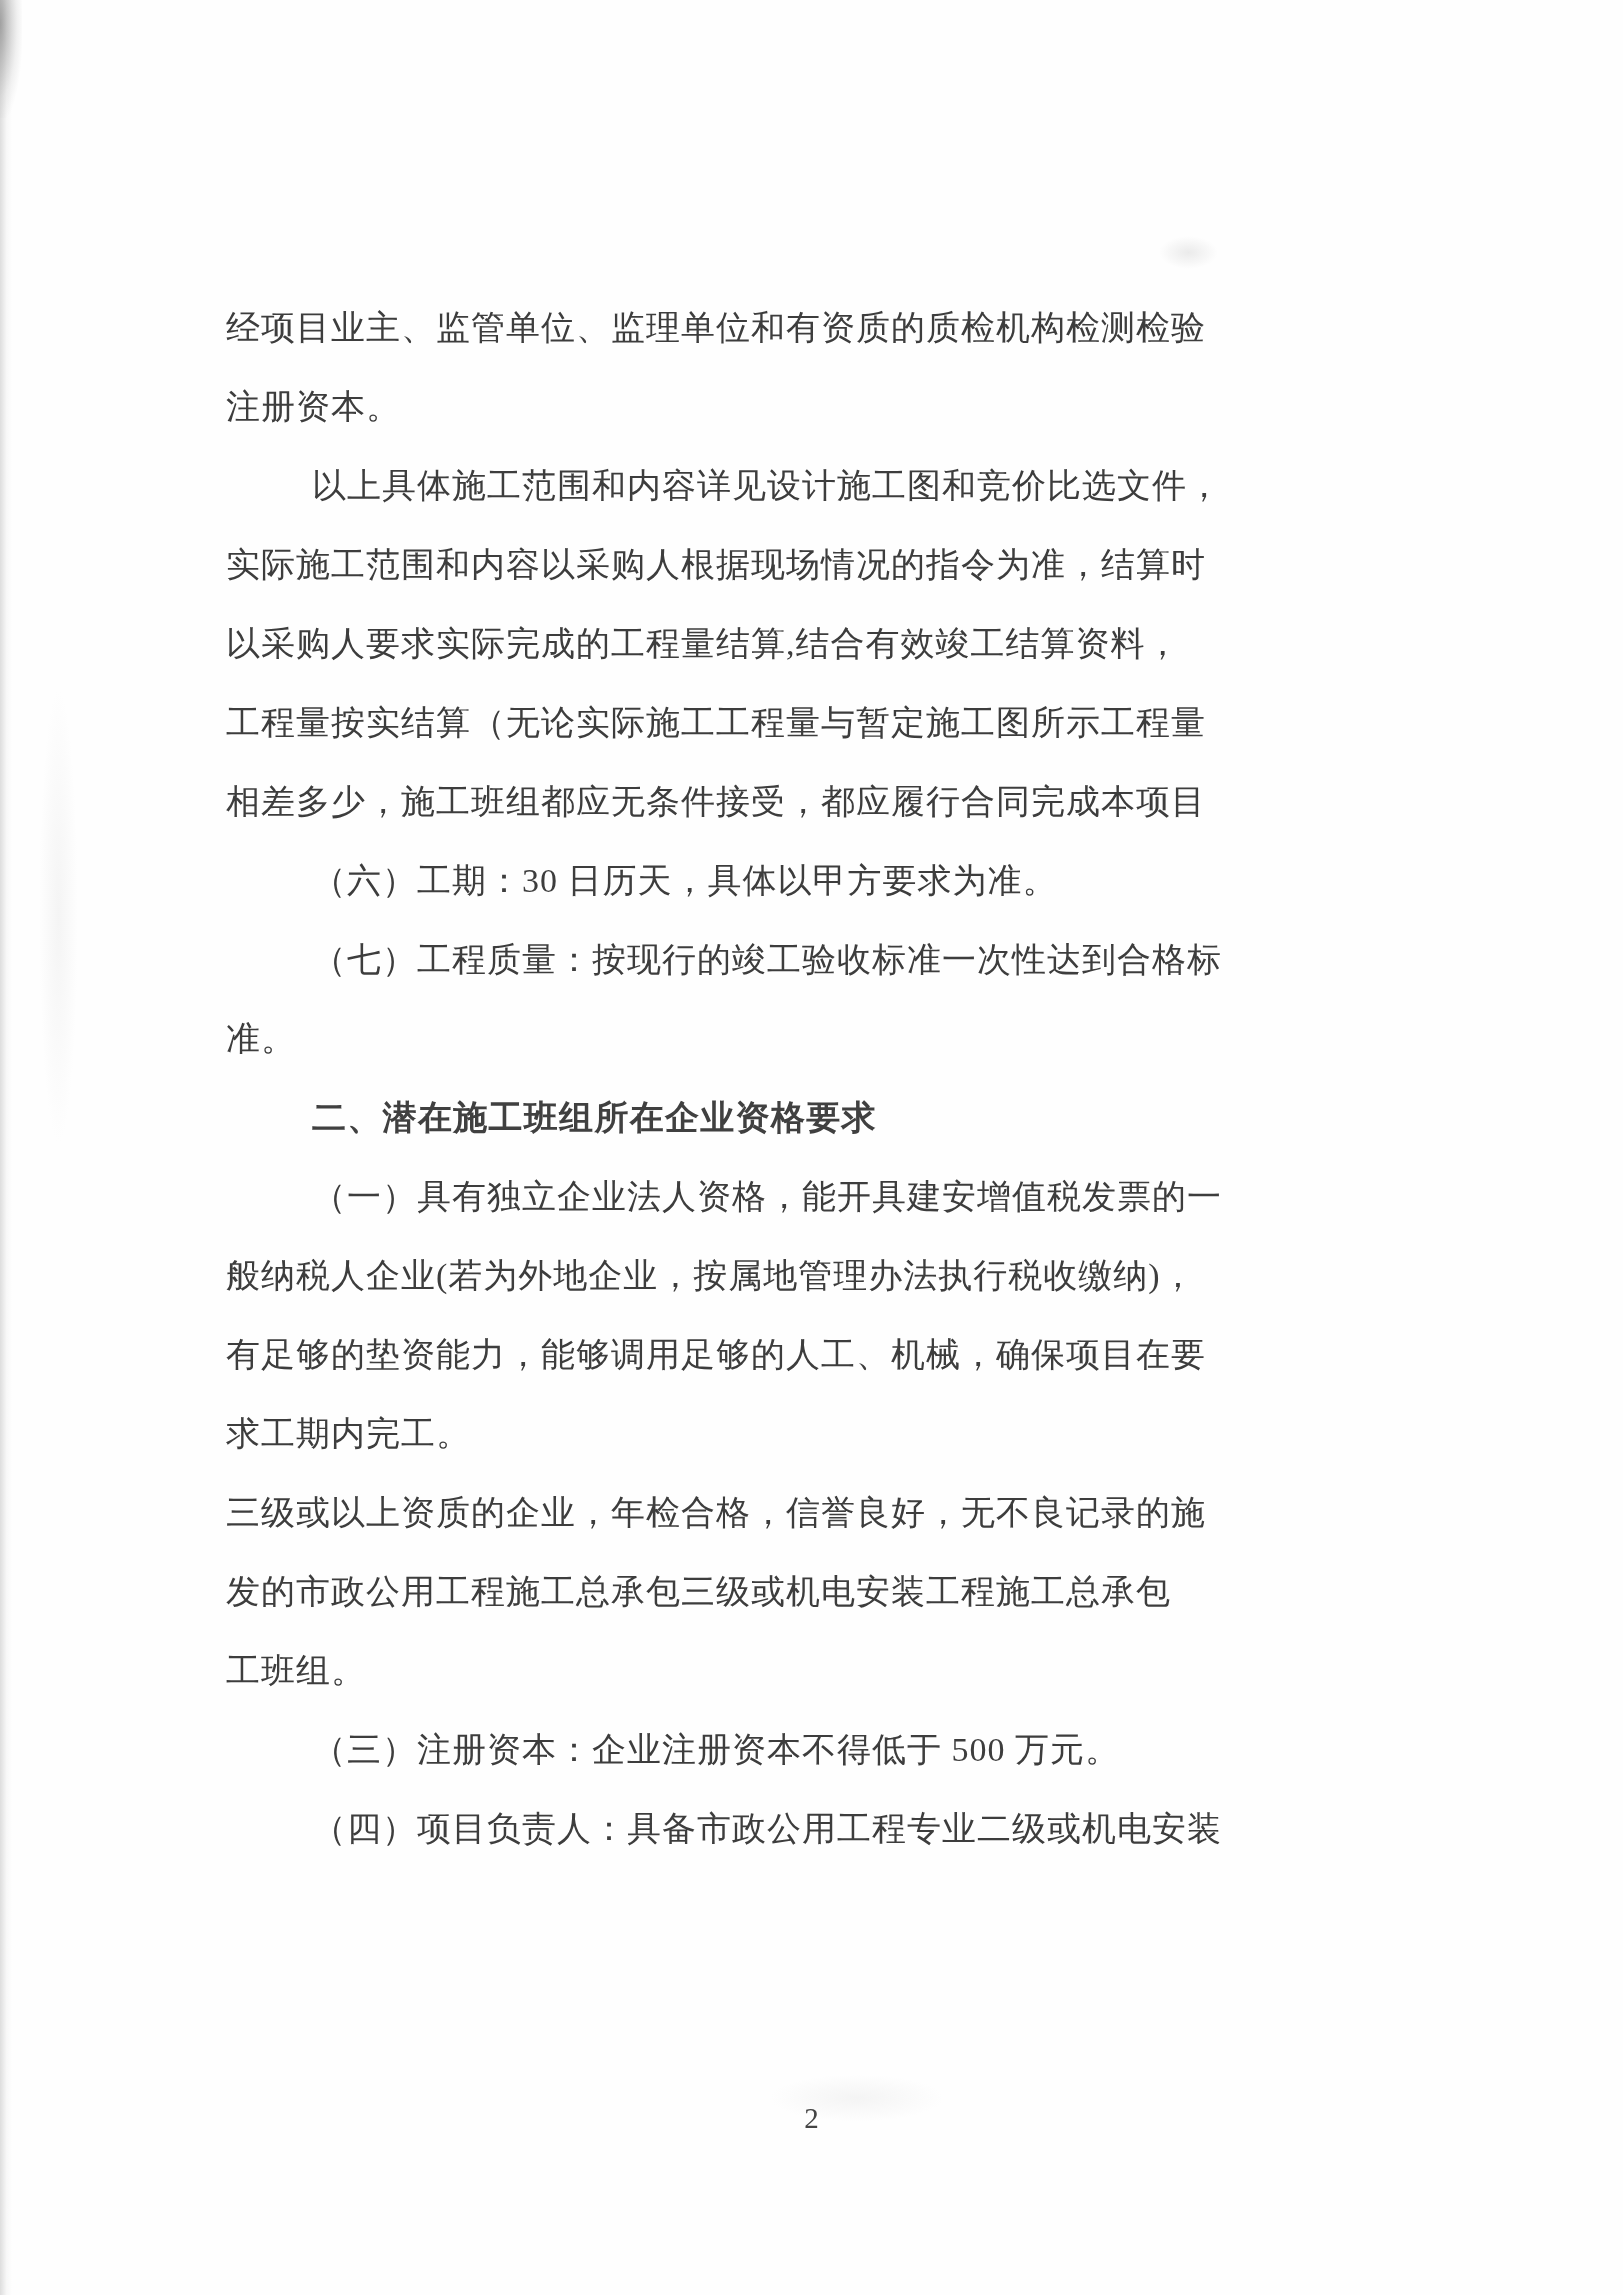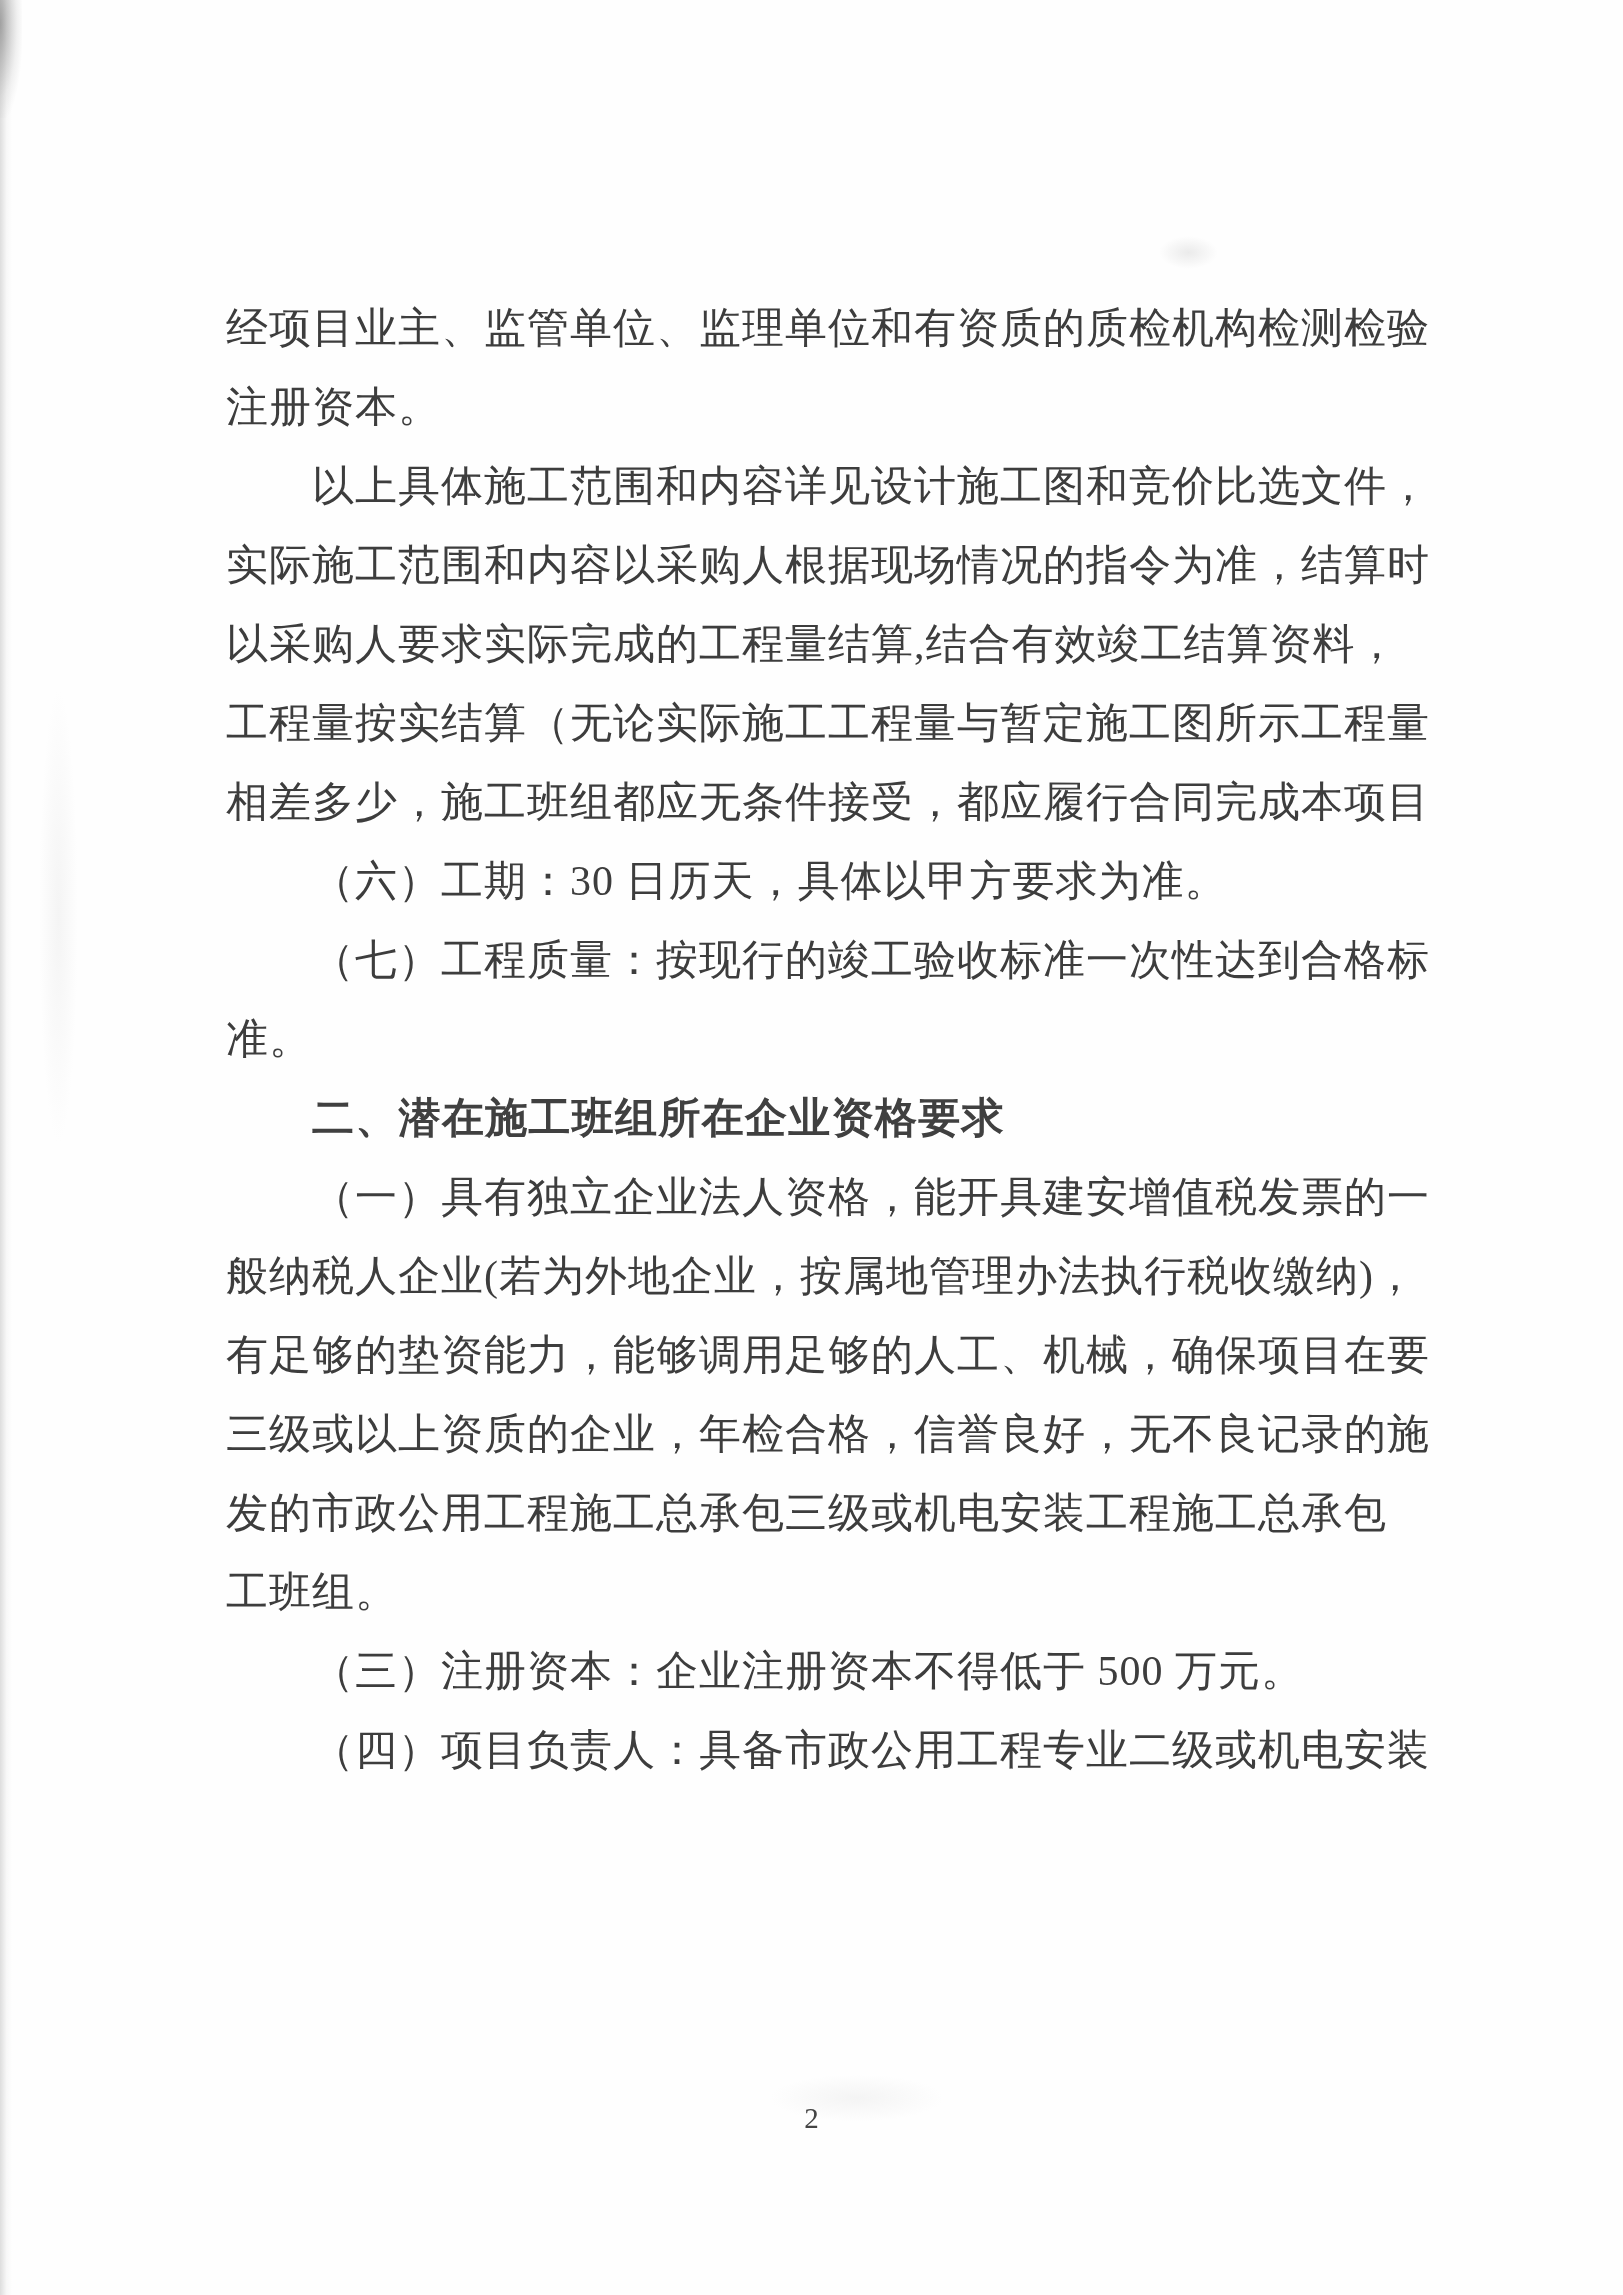--- a/index.html
+++ b/index.html
@@ -55,21 +55,21 @@
     position: absolute;
     left: 226px;
     top: 288px;
     width: 1198px;
   }
   .line {
     height: 79px;
     display: flex;
     align-items: center;
     white-space: nowrap;
-    font-size: 42px;
+    font-size: 34px;
     letter-spacing: 1px;
     color: #3d3d3d;
     font-weight: 400;
   }
   .line.indent {
     padding-left: 86px;
   }
   .line.heading {
     font-family: "Liberation Sans", "DejaVu Sans", sans-serif;
     font-weight: 700;
@@ -105,20 +105,21 @@
       <div class="line">以采购人要求实际完成的工程量结算,结合有效竣工结算资料，</div>
       <div class="line">工程量按实结算（无论实际施工工程量与暂定施工图所示工程量</div>
       <div class="line">相差多少，施工班组都应无条件接受，都应履行合同完成本项目</div>
       <div class="line indent">（六）工期：30 日历天，具体以甲方要求为准。</div>
       <div class="line indent">（七）工程质量：按现行的竣工验收标准一次性达到合格标</div>
       <div class="line">准。</div>
       <div class="line indent heading">二、潜在施工班组所在企业资格要求</div>
       <div class="line indent">（一）具有独立企业法人资格，能开具建安增值税发票的一</div>
       <div class="line">般纳税人企业(若为外地企业，按属地管理办法执行税收缴纳)，</div>
       <div class="line">有足够的垫资能力，能够调用足够的人工、机械，确保项目在要</div>
+      <div class="line">求工期内完工。</div>
       <div class="line">三级或以上资质的企业，年检合格，信誉良好，无不良记录的施</div>
       <div class="line">发的市政公用工程施工总承包三级或机电安装工程施工总承包</div>
       <div class="line">工班组。</div>
       <div class="line indent">（三）注册资本：企业注册资本不得低于 500 万元。</div>
       <div class="line indent">（四）项目负责人：具备市政公用工程专业二级或机电安装</div>
     </div>
 
   <div class="page-number">2</div>
 </div>
 

